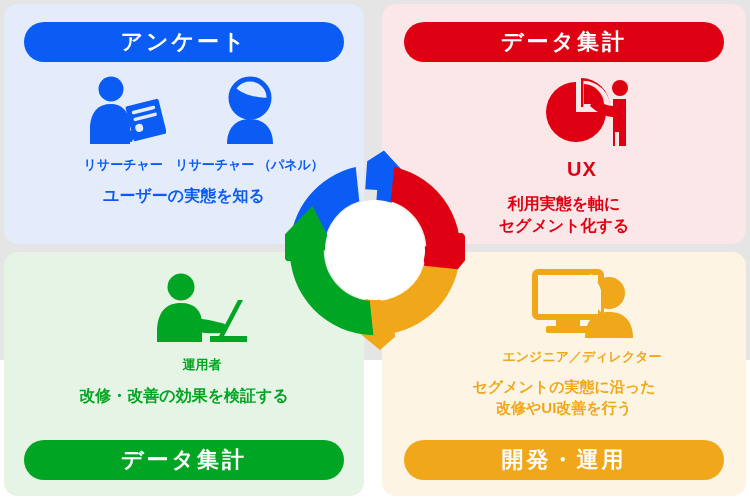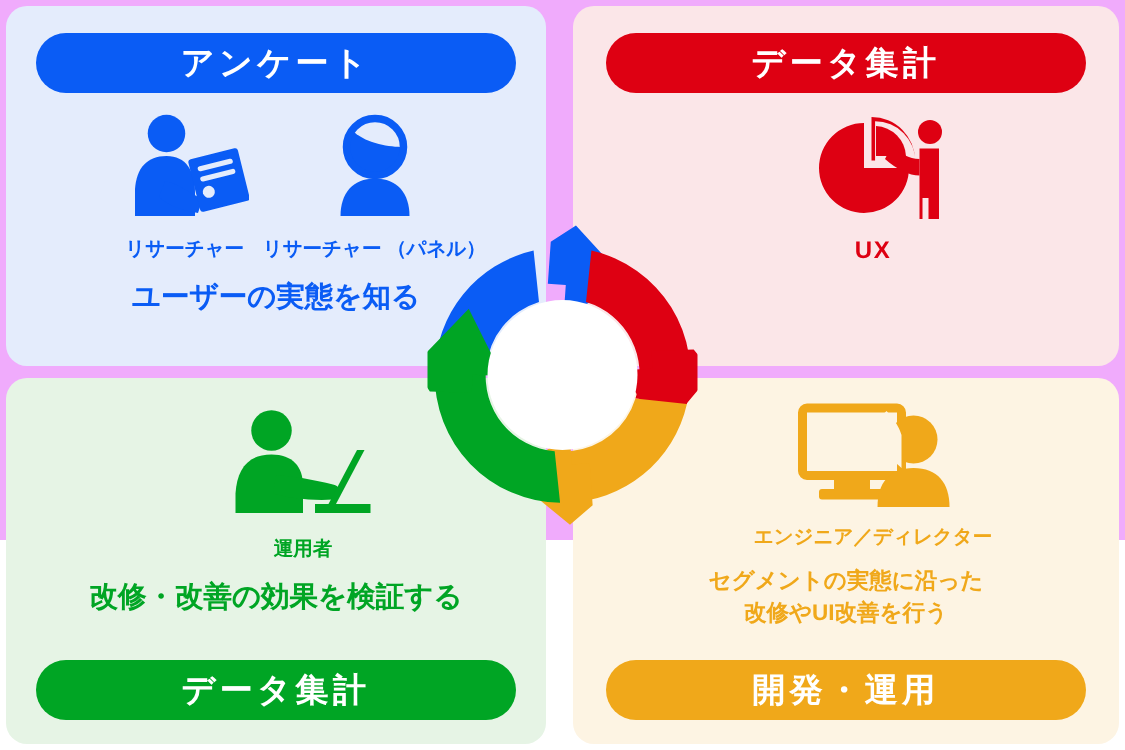--- a/index.html
+++ b/index.html
@@ -3,21 +3,21 @@
 <meta charset="utf-8">
 <title>UX Cycle Diagram</title>
 <style>
   html,body{margin:0;padding:0;}
   body{
     width:750px;height:500px;
     background:#ffffff;
     font-family:"Liberation Sans","DejaVu Sans",sans-serif;
     overflow:hidden;
   }
-  #stage{position:relative;width:750px;height:360px;background:#f0abfc;}
+  #stage{position:relative;width:750px;height:360px;background:#e5e5e5;}
 
   
   .panel{position:absolute;border-radius:14px;overflow:hidden;}
   .panel.tl{left:4px;  top:4px;   width:360px;height:240px;background:#e4ecfc;}
   .panel.tr{left:382px;top:4px;   width:364px;height:240px;background:#fbe6e8;}
   .panel.bl{left:4px;  top:252px; width:360px;height:244px;background:#e6f4e5;}
   .panel.br{left:382px;top:252px; width:364px;height:244px;background:#fdf4e3;}
 
   
   .pill{
@@ -36,30 +36,30 @@
 
   
   .content{position:absolute;left:0;right:0;text-align:center;}
   .icons-row{display:flex;justify-content:center;align-items:center;gap:9px;padding-left:36px;}
   .icon-cell{display:flex;flex-direction:column;align-items:center;}
   .icon-cap{
     margin-top:5px;font-size:13px;font-weight:bold;line-height:1.25;
     white-space:nowrap;
   }
   .desc{
-    margin-top:12px;font-size:19px;font-weight:bold;line-height:1.35;
+    margin-top:12px;font-size:16px;font-weight:bold;line-height:1.35;
     white-space:pre-line;
   }
   .desc.sm{font-size:15px;}
   .t-blue {color:#0a5cf5;}
   .t-red  {color:#de0012;}
   .t-green{color:#00a524;}
   .t-amber{color:#f0a81a;}
 
-  .ux-label{font-size:16px;font-weight:bold;margin-top:4px;letter-spacing:1px;}
+  .ux-label{font-size:20px;font-weight:bold;margin-top:4px;letter-spacing:1px;}
 
   
   .tl .content{top:72px;}
   .tr .content{top:72px;}
   .bl .content{top:20px;}
   .br .content{top:16px;}
 
   
   #cycle{position:absolute;left:285px;top:145px;width:180px;height:210px;}
   #cycle svg{display:block;width:180px;height:210px;}
@@ -125,20 +125,22 @@
               <path d="M52 8 L52 28 L72 28 A21 21 0 0 0 52 8 Z" fill="#de0012"></path>
               <circle cx="88" cy="12" r="8" fill="#de0012"></circle>
               <rect x="81" y="23" width="13" height="47" fill="#de0012"></rect>
               <path d="M81 30 C74 30 68 26 62 22 L58 30 C66 37 74 41 81 41 Z" fill="#de0012"></path>
               <rect x="83" y="56" width="4" height="16" fill="#fbe6e8"></rect>
             </svg>
           </span>
           <span class="ux-label t-red">UX</span>
         </div>
       </div>
+      <div class="desc t-red">利用実態を軸に
+セグメント化する</div>
     </div>
   </div>
 
   <div class="panel bl">
     <div class="content">
       <div class="icons-row">
         <div class="icon-cell">
           <span>
             <svg width="108" height="76" viewBox="0 0 108 76" aria-hidden="true">
               <circle cx="33" cy="15" r="13.5" fill="#00a524"></circle>

